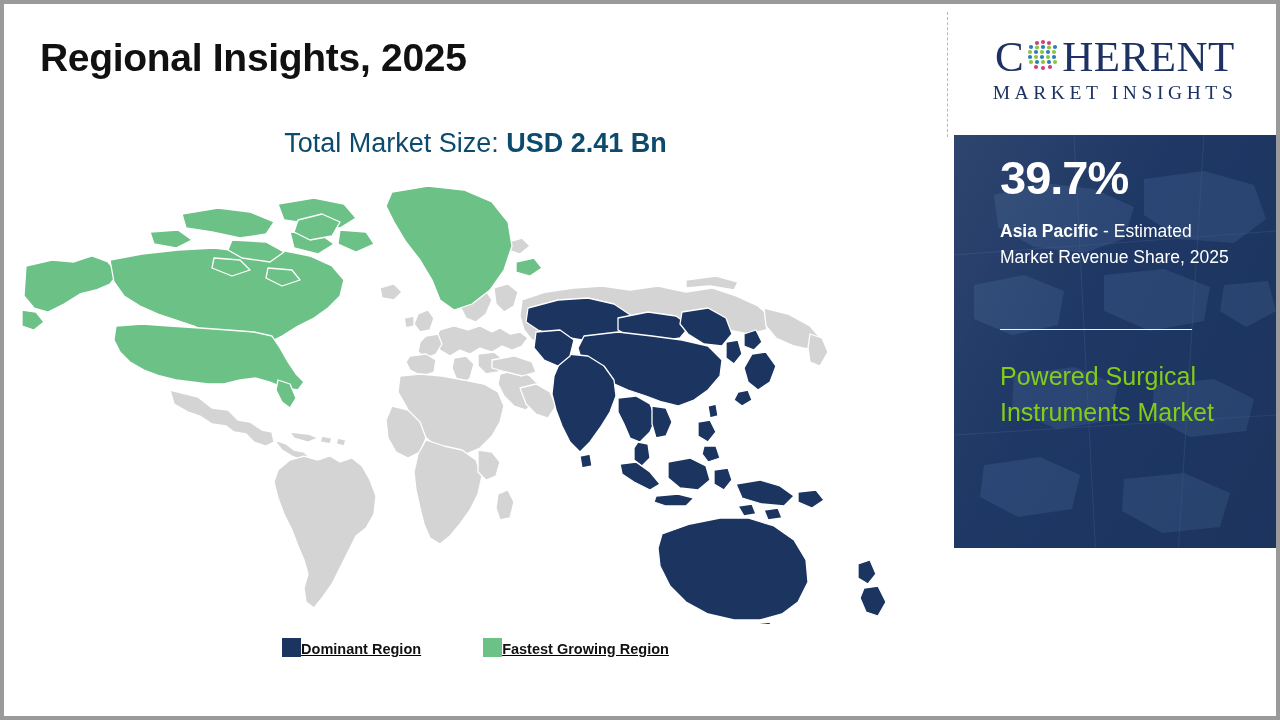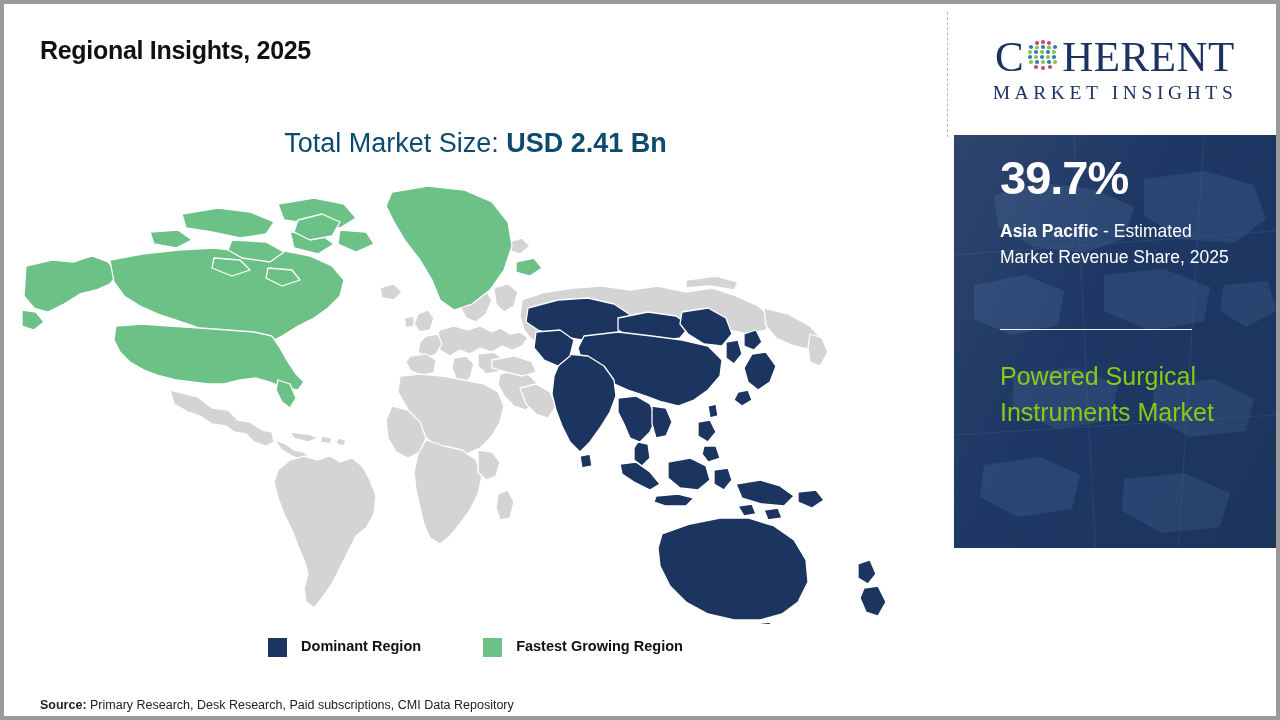--- a/index.html
+++ b/index.html
@@ -10,21 +10,21 @@
   }
   .frame{
     position:absolute;left:4px;top:4px;width:1272px;height:712px;
     background:#ffffff;overflow:hidden;
   }
 
   
   .left-pane{position:absolute;left:0;top:0;width:943px;height:712px;background:#fff;}
   .page-title{
     position:absolute;left:36px;top:32px;
-    font-size:25px;font-weight:bold;color:#111;letter-spacing:-0.3px;
+    font-size:39px;font-weight:bold;color:#111;letter-spacing:-0.3px;
   }
   .market-size{
     position:absolute;left:0;top:124px;width:943px;text-align:center;
     font-size:27px;color:#0c4a6e;font-weight:normal;
   }
   .market-size b{font-weight:bold;}
 
   
   .v-dash{
     position:absolute;left:943px;top:8px;width:0;height:125px;
@@ -33,21 +33,21 @@
 
   
   .map-wrap{position:absolute;left:18px;top:180px;width:910px;height:440px;}
   .map-wrap svg{display:block;width:100%;height:100%;}
 
   
   .legend{
     position:absolute;left:0;top:634px;width:943px;
     display:flex;justify-content:center;align-items:center;gap:62px;
   }
-  .legend-item{display:flex;align-items:flex-start;gap:14px;}
+  .legend-item{display:flex;align-items:flex-end;gap:0;text-decoration:underline;}
   .swatch{width:19px;height:19px;display:block;}
   .legend-label{font-size:14.5px;font-weight:bold;color:#111;}
 
   
   .source{
     position:absolute;left:36px;top:694px;
     font-size:12.5px;color:#222;
   }
   .source b{font-weight:bold;}
 
@@ -250,21 +250,20 @@
       <div class="legend-item">
         <span class="swatch" style="background:#1b3460"></span>
         <span class="legend-label">Dominant Region</span>
       </div>
       <div class="legend-item">
         <span class="swatch" style="background:#6cc187"></span>
         <span class="legend-label">Fastest Growing Region</span>
       </div>
     </div>
 
-    <div class="source"><b>Source:</b><span> Primary Research, Desk Research, Paid subscriptions, CMI Data Repository</span></div>
   </div>
 
   <div class="v-dash"></div>
 
   <div class="logo-box">
     <div class="logo-row">
       <span class="logo-word">C</span>
       <svg class="logo-globe" viewBox="0 0 36 36">
         <g>
           <circle cx="18" cy="5" r="2.1" fill="#c9447d"></circle>

